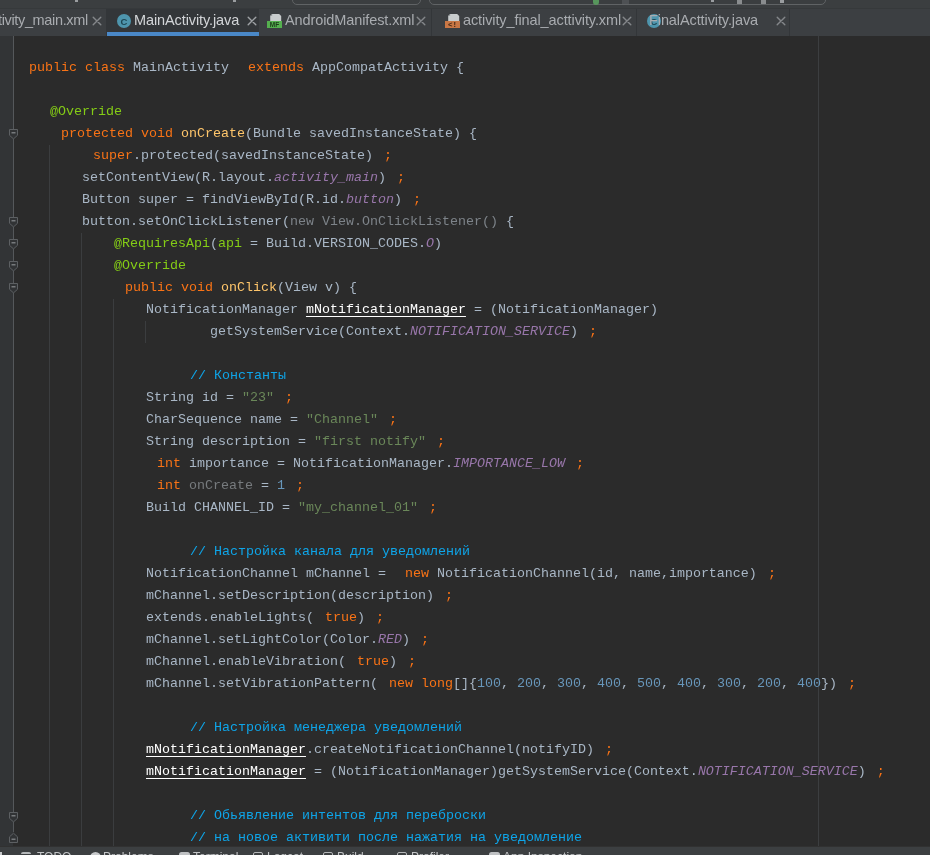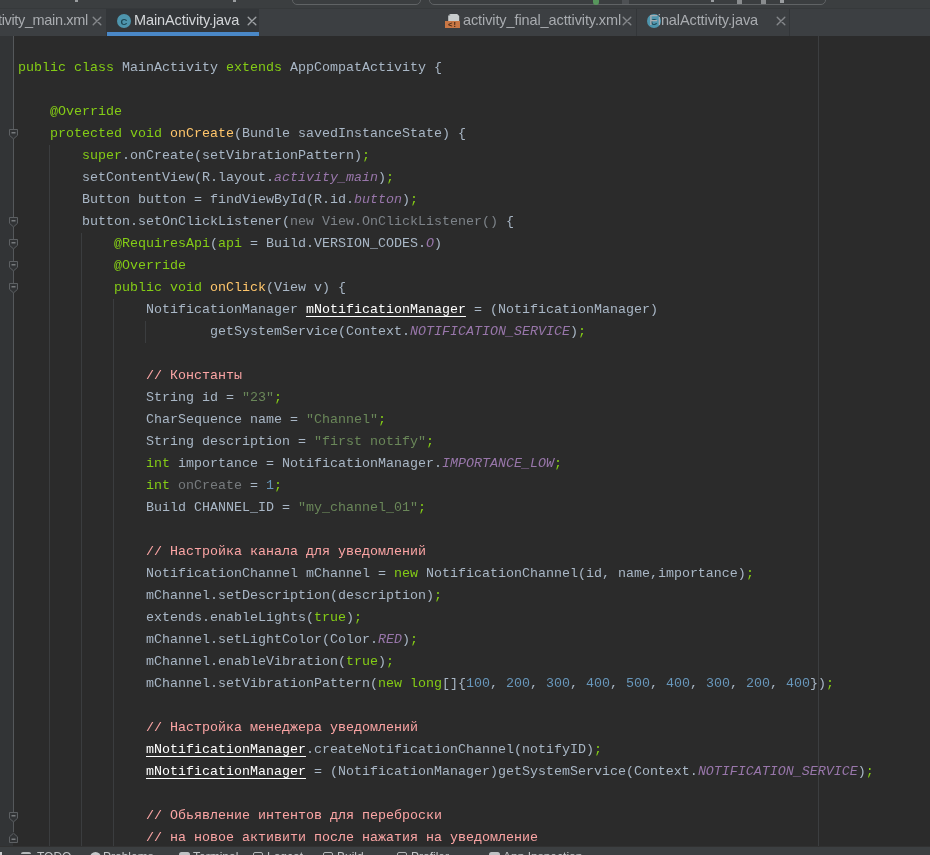--- a/index.html
+++ b/index.html
@@ -24,26 +24,26 @@
 #editor { position:absolute; left:0; top:36px; width:930px; height:810px; background:#2b2b2b; }
 #gutterbg { position:absolute; left:0; top:0; width:13px; height:810px; background:#323436; }
 #foldline { position:absolute; left:13px; top:0; width:1px; height:796px; background:#5a5d60; }
 .mk { position:absolute; }
 .ig { position:absolute; width:1px; background:#3b3d3f; }
 #marginline { position:absolute; left:818px; top:0; width:1px; height:810px; background:#3c3e40; }
 .mkwrap { position:absolute; left:0; top:-36px; width:30px; height:855px; }
 
 pre { position:absolute; left:18px; top:21px; font-family:"Liberation Mono",monospace; font-size:13.34px; line-height:22px; white-space:pre; }
 .d { color:#a9b7c6; }
-.k { color:#84cc16; }
+.k { color:#f97316;margin-left:11px; }
 .a { color:#84cc16; }
 .m { color:#ffc66b; }
 .s { color:#6a8759; }
 .n { color:#6897bb; }
-.c { color:#fca5a5; }
+.c { color:#0ea5e9;margin-left:44px; }
 .f { color:#9876aa; font-style:italic; }
 .g { color:#7d8389; }
 .dim { color:#777b7e; }
 .u { color:#ffffff; text-decoration:underline; text-underline-offset:3px; text-decoration-thickness:1px; }
 
 
 #bottom { position:absolute; left:0; top:846px; width:930px; height:9px; background:#3c3f41; border-top:1px solid #313131; overflow:hidden; }
 .bicon { position:absolute; top:4.5px; width:10px; height:10px; border:1.4px solid #b5b7b9; border-radius:2px; }
 .bicon.fill { background:#c0c2c4; border:none; width:11px; height:11px; border-radius:2.5px; }
 .bicon.circ { background:#c8cacc; border:none; width:11px; height:11px; border-radius:50%; }
@@ -57,23 +57,23 @@
     <div id="gutterbg"></div>
     <div id="marginline"></div>
     <div class="ig" style="left:49px;top:109px;height:701px"></div>
       <div class="ig" style="left:81px;top:197px;height:613px"></div>
       <div class="ig" style="left:113px;top:263px;height:547px"></div>
       <div class="ig" style="left:145px;top:285px;height:22px"></div>
 <pre><span class="k">public class</span><span class="d"> MainActivity </span><span class="k">extends</span><span class="d"> AppCompatActivity {</span>
 
     <span class="a">@Override</span>
     <span class="k">protected void</span><span class="d"> </span><span class="m">onCreate</span><span class="d">(Bundle savedInstanceState) {</span>
-        <span class="k">super</span><span class="d">.onCreate(setVibrationPattern)</span><span class="k">;</span>
+        <span class="k">super</span><span class="d">.protected(savedInstanceState)</span><span class="k">;</span>
         <span class="d">setContentView(R.layout.</span><span class="f">activity_main</span><span class="d">)</span><span class="k">;</span>
-        <span class="d">Button button = findViewById(R.id.</span><span class="f">button</span><span class="d">)</span><span class="k">;</span>
+        <span class="d">Button super = findViewById(R.id.</span><span class="f">button</span><span class="d">)</span><span class="k">;</span>
         <span class="d">button.setOnClickListener(</span><span class="g">new View.OnClickListener()</span><span class="d"> {</span>
             <span class="a">@RequiresApi</span><span class="d">(</span><span class="a">api</span><span class="d"> = Build.VERSION_CODES.</span><span class="f">O</span><span class="d">)</span>
             <span class="a">@Override</span>
             <span class="k">public void</span><span class="d"> </span><span class="m">onClick</span><span class="d">(View v) {</span>
                 <span class="d">NotificationManager </span><span class="u">mNotificationManager</span><span class="d"> = (NotificationManager)</span>
                         <span class="d">getSystemService(Context.</span><span class="f">NOTIFICATION_SERVICE</span><span class="d">)</span><span class="k">;</span>
 
                 <span class="c">// Константы</span>
                 <span class="d">String id = </span><span class="s">"23"</span><span class="k">;</span>
                 <span class="d">CharSequence name = </span><span class="s">"Channel"</span><span class="k">;</span>
@@ -150,20 +150,32 @@
       <div class="tab active" style="left:107px;width:152px">
         <svg class="ticon" style="left:8.5px;top:5px" width="16" height="16" viewBox="0 0 16 16">
           <circle cx="8" cy="8" r="7" fill="#4e95ad"></circle>
           <text x="8" y="11.5" font-size="9.5" font-family="Liberation Sans" font-weight="bold" fill="#1d4653" text-anchor="middle">C</text>
         </svg>
         <div class="tlabel bright" style="left:27px">MainActivity.java</div>
         <svg class="x" style="left:140px" width="10" height="10" viewBox="0 0 10 10">
           <path d="M1.2 1.2 L8.8 8.8 M8.8 1.2 L1.2 8.8" stroke="#9fa2a5" stroke-width="1.4" stroke-linecap="round"></path>
         </svg>
         <div class="underline"></div>
+      </div>
+      <div class="tab" style="left:259px;width:173px">
+        <svg class="ticon" style="left:7px;top:4px" width="17" height="18" viewBox="0 0 17 18">
+          <path d="M5 2 h7 l2 2 v5 H3 V4 Z" fill="#c8cccd" transform="translate(1.2,0)"></path>
+          <path d="M5 2 l-2 2 h2 Z" fill="#9aa0a2" transform="translate(1.2,0)"></path>
+          <rect x="1" y="9" width="15" height="7" fill="#55b04f"></rect>
+          <text x="8.5" y="15" font-size="6.5" font-family="Liberation Sans" font-weight="bold" fill="#1e3c1c" text-anchor="middle">MF</text>
+        </svg>
+        <div class="tlabel" style="left:26px">AndroidManifest.xml</div>
+        <svg class="x" style="left:157px" width="10" height="10" viewBox="0 0 10 10">
+          <path d="M1.2 1.2 L8.8 8.8 M8.8 1.2 L1.2 8.8" stroke="#84878a" stroke-width="1.4" stroke-linecap="round"></path>
+        </svg>
       </div>
       <div class="tab" style="left:432px;width:205px">
         <svg class="ticon" style="left:12px;top:4px" width="17" height="18" viewBox="0 0 17 18">
           <path d="M5 2 h7 l2 2 v5 H3 V4 Z" fill="#c8cccd" transform="translate(1.2,0)"></path>
           <path d="M5 2 l-2 2 h2 Z" fill="#9aa0a2" transform="translate(1.2,0)"></path>
           <rect x="1" y="9" width="15" height="7" fill="#c97745"></rect>
           <text x="8.5" y="15" font-size="7.5" font-family="Liberation Mono" font-weight="bold" fill="#3d2413" text-anchor="middle">&lt;!</text>
         </svg>
         <div class="tlabel" style="left:31px">activity_final_acttivity.xml</div>
         <svg class="x" style="left:190px" width="10" height="10" viewBox="0 0 10 10">

